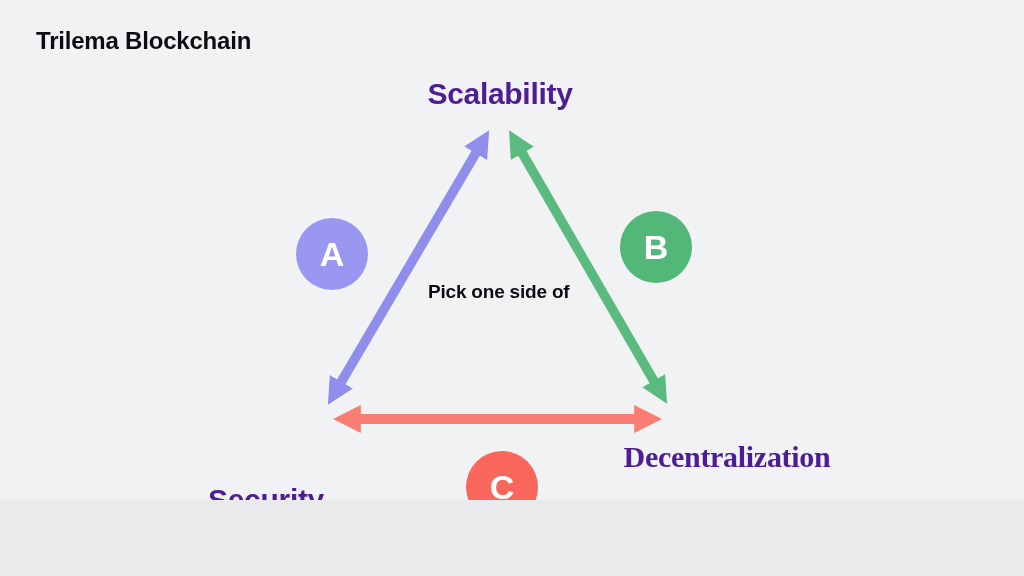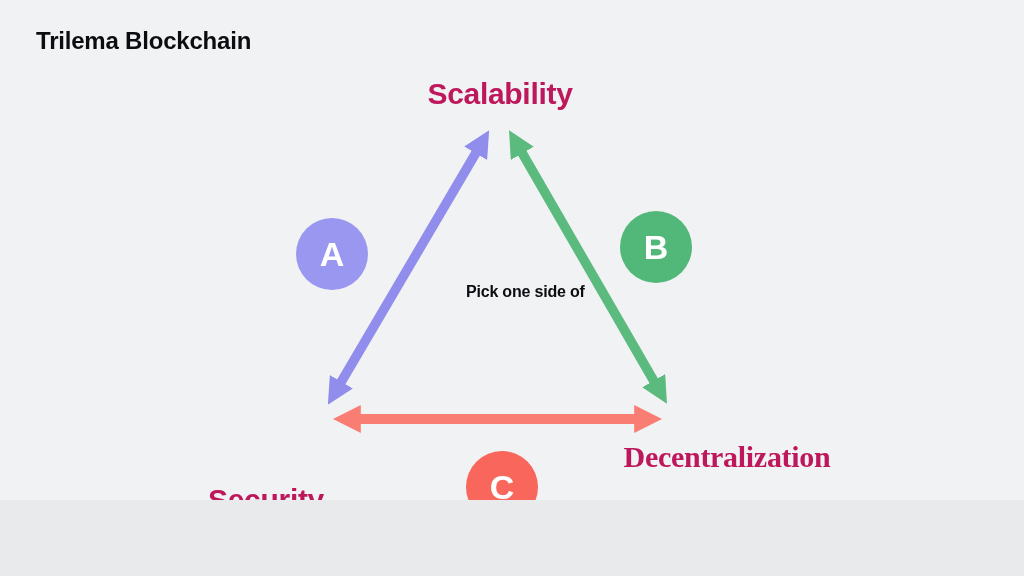--- a/index.html
+++ b/index.html
@@ -26,34 +26,33 @@
   }
   .triangle-svg{
     position:absolute;
     inset:0;
   }
   .vertex-label{
     position:absolute;
     transform:translateX(-50%);
     font-size:30px;
     font-weight:700;
-    color:#be185d;
+    color:#4c1d95;
     letter-spacing:-0.3px;
     white-space:nowrap;
   }
   .note{
     position:absolute;
     left:428px;
     top:281px;
-    font-size:16px;
+    font-size:19px;
     font-weight:700;
     color:#0c0d10;
     line-height:22px;
     letter-spacing:-0.2px;
-    margin-left:38px;
   }
   .badge{
     position:absolute;
     width:72px;
     height:72px;
     border-radius:50%;
     display:flex;
     align-items:center;
     justify-content:center;
     color:#ffffff;

